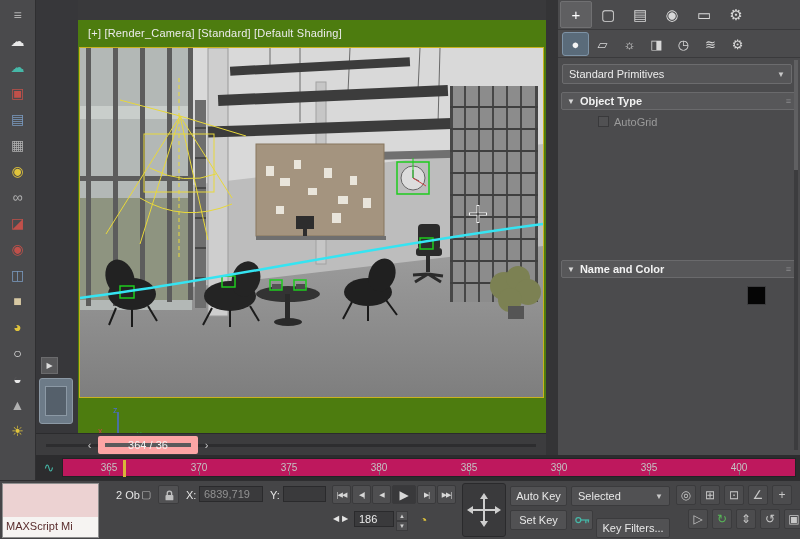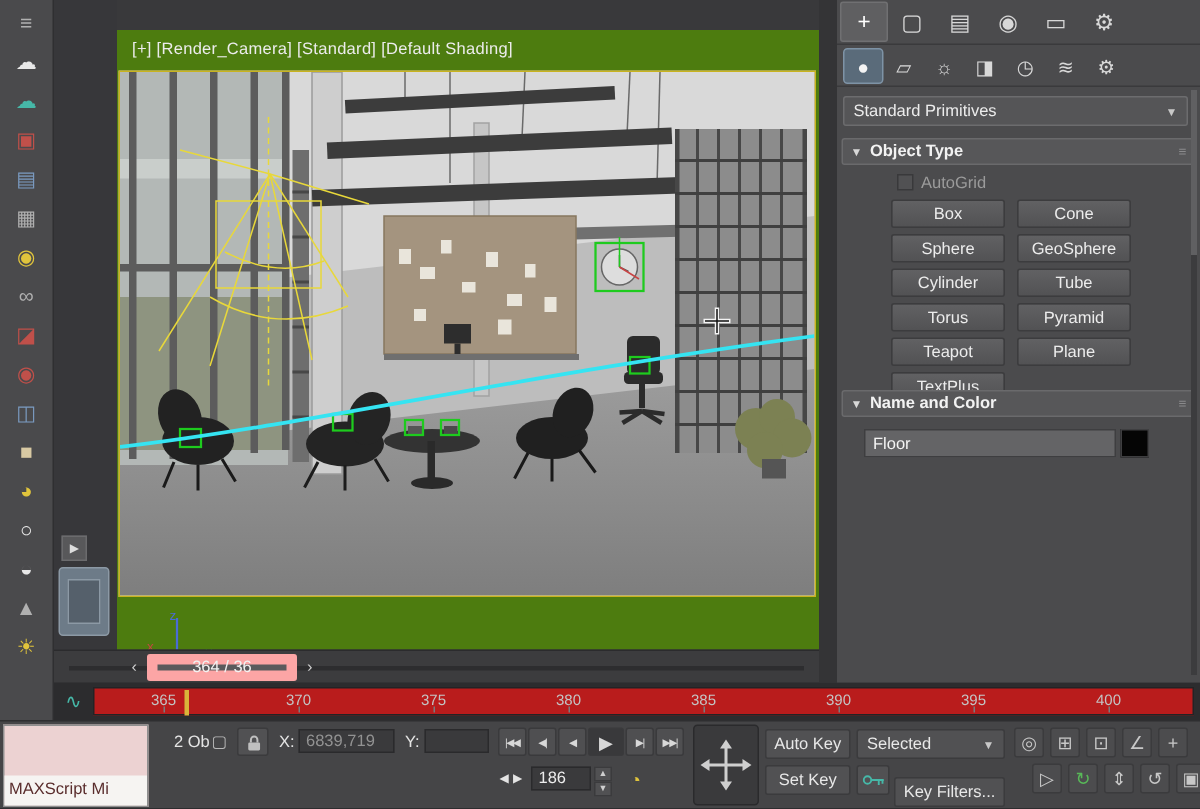--- a/index.html
+++ b/index.html
@@ -36,21 +36,21 @@
   .time-slider { left:36px; top:433px; width:510px; height:22px; background:#3c3c3e; border-top:1px solid #2b2b2d; }
   .ts-track { left:10px; right:10px; top:10px; height:3px; background:#2d2d2f; position:absolute; }
   .ts-btn { top:3px; width:13px; height:16px; display:flex; align-items:center; justify-content:center;
             color:#cfcfcf; font-size:11px; }
   .ts-handle { left:62px; top:2px; width:100px; height:18px; background:#5a5a5c; border:7px solid #fca5a5;
                border-radius:2px; display:flex; align-items:center; justify-content:center; color:#f2f2f2; }
 
   
   .track-bar { left:36px; top:455px; width:764px; height:25px; background:#2c2c2e; }
   .tb-curve { left:4px; top:3px; width:18px; height:18px; display:flex; align-items:center; justify-content:center; font-size:13px; }
-  .tb-band { left:26px; top:3px; width:734px; height:19px; background:#b91c1c; border:1px solid #232325; position:absolute; }
+  .tb-band { left:26px; top:3px; width:734px; height:19px; background:#be185d; border:1px solid #232325; position:absolute; }
   .tb-tick { position:absolute; top:3px; color:#c4c4c4; font-size:10px; transform:translateX(-50%); }
   .tb-tickline { position:absolute; bottom:1px; width:1px; height:4px; background:#7a7a7c; }
   .tb-current { position:absolute; left:60px; top:1px; width:3px; height:17px; background:#d9b53a; }
 
   
   .status-bar { left:0; top:480px; width:800px; height:59px; background:#454547; border-top:1px solid #2e2e30; }
   .maxscript { left:2px; top:2px; width:97px; height:55px; border:1px solid #8f8f8f; background:#ecd2d2; }
   .ms-white { position:absolute; left:0; bottom:0; width:100%; height:20px; background:#f6f4f2;
               color:#5a2d2d; font-size:11px; padding:3px 0 0 3px; }
   .sb-text { color:#e4e4e4; font-size:11px; }
@@ -450,42 +450,27 @@
       <span class="ro-arrow">▼</span>
       <span>Object Type</span>
       <span class="ro-grip">≡</span>
     </div>
 
     <div class="autogrid-row">
       <span class="checkbox"></span>
       <span>AutoGrid</span>
     </div>
 
-    <div class="btn-grid">
-      <div class="obj-btn">Box</div>
-      <div class="obj-btn">Cone</div>
-      <div class="obj-btn">Sphere</div>
-      <div class="obj-btn">GeoSphere</div>
-      <div class="obj-btn">Cylinder</div>
-      <div class="obj-btn">Tube</div>
-      <div class="obj-btn">Torus</div>
-      <div class="obj-btn">Pyramid</div>
-      <div class="obj-btn">Teapot</div>
-      <div class="obj-btn">Plane</div>
-      <div class="obj-btn">TextPlus</div>
-      <div></div>
-    </div>
 
     <div class="rollout-header" style="top:260px">
       <span class="ro-arrow">▼</span>
       <span>Name and Color</span>
       <span class="ro-grip">≡</span>
     </div>
 
-    <div class="name-field">Floor</div>
     <div class="color-swatch"></div>
 
     <div class="panel-scroll">
       <div class="panel-thumb"></div>
     </div>
   </div>
 
 </div>
 
 </body></html>

